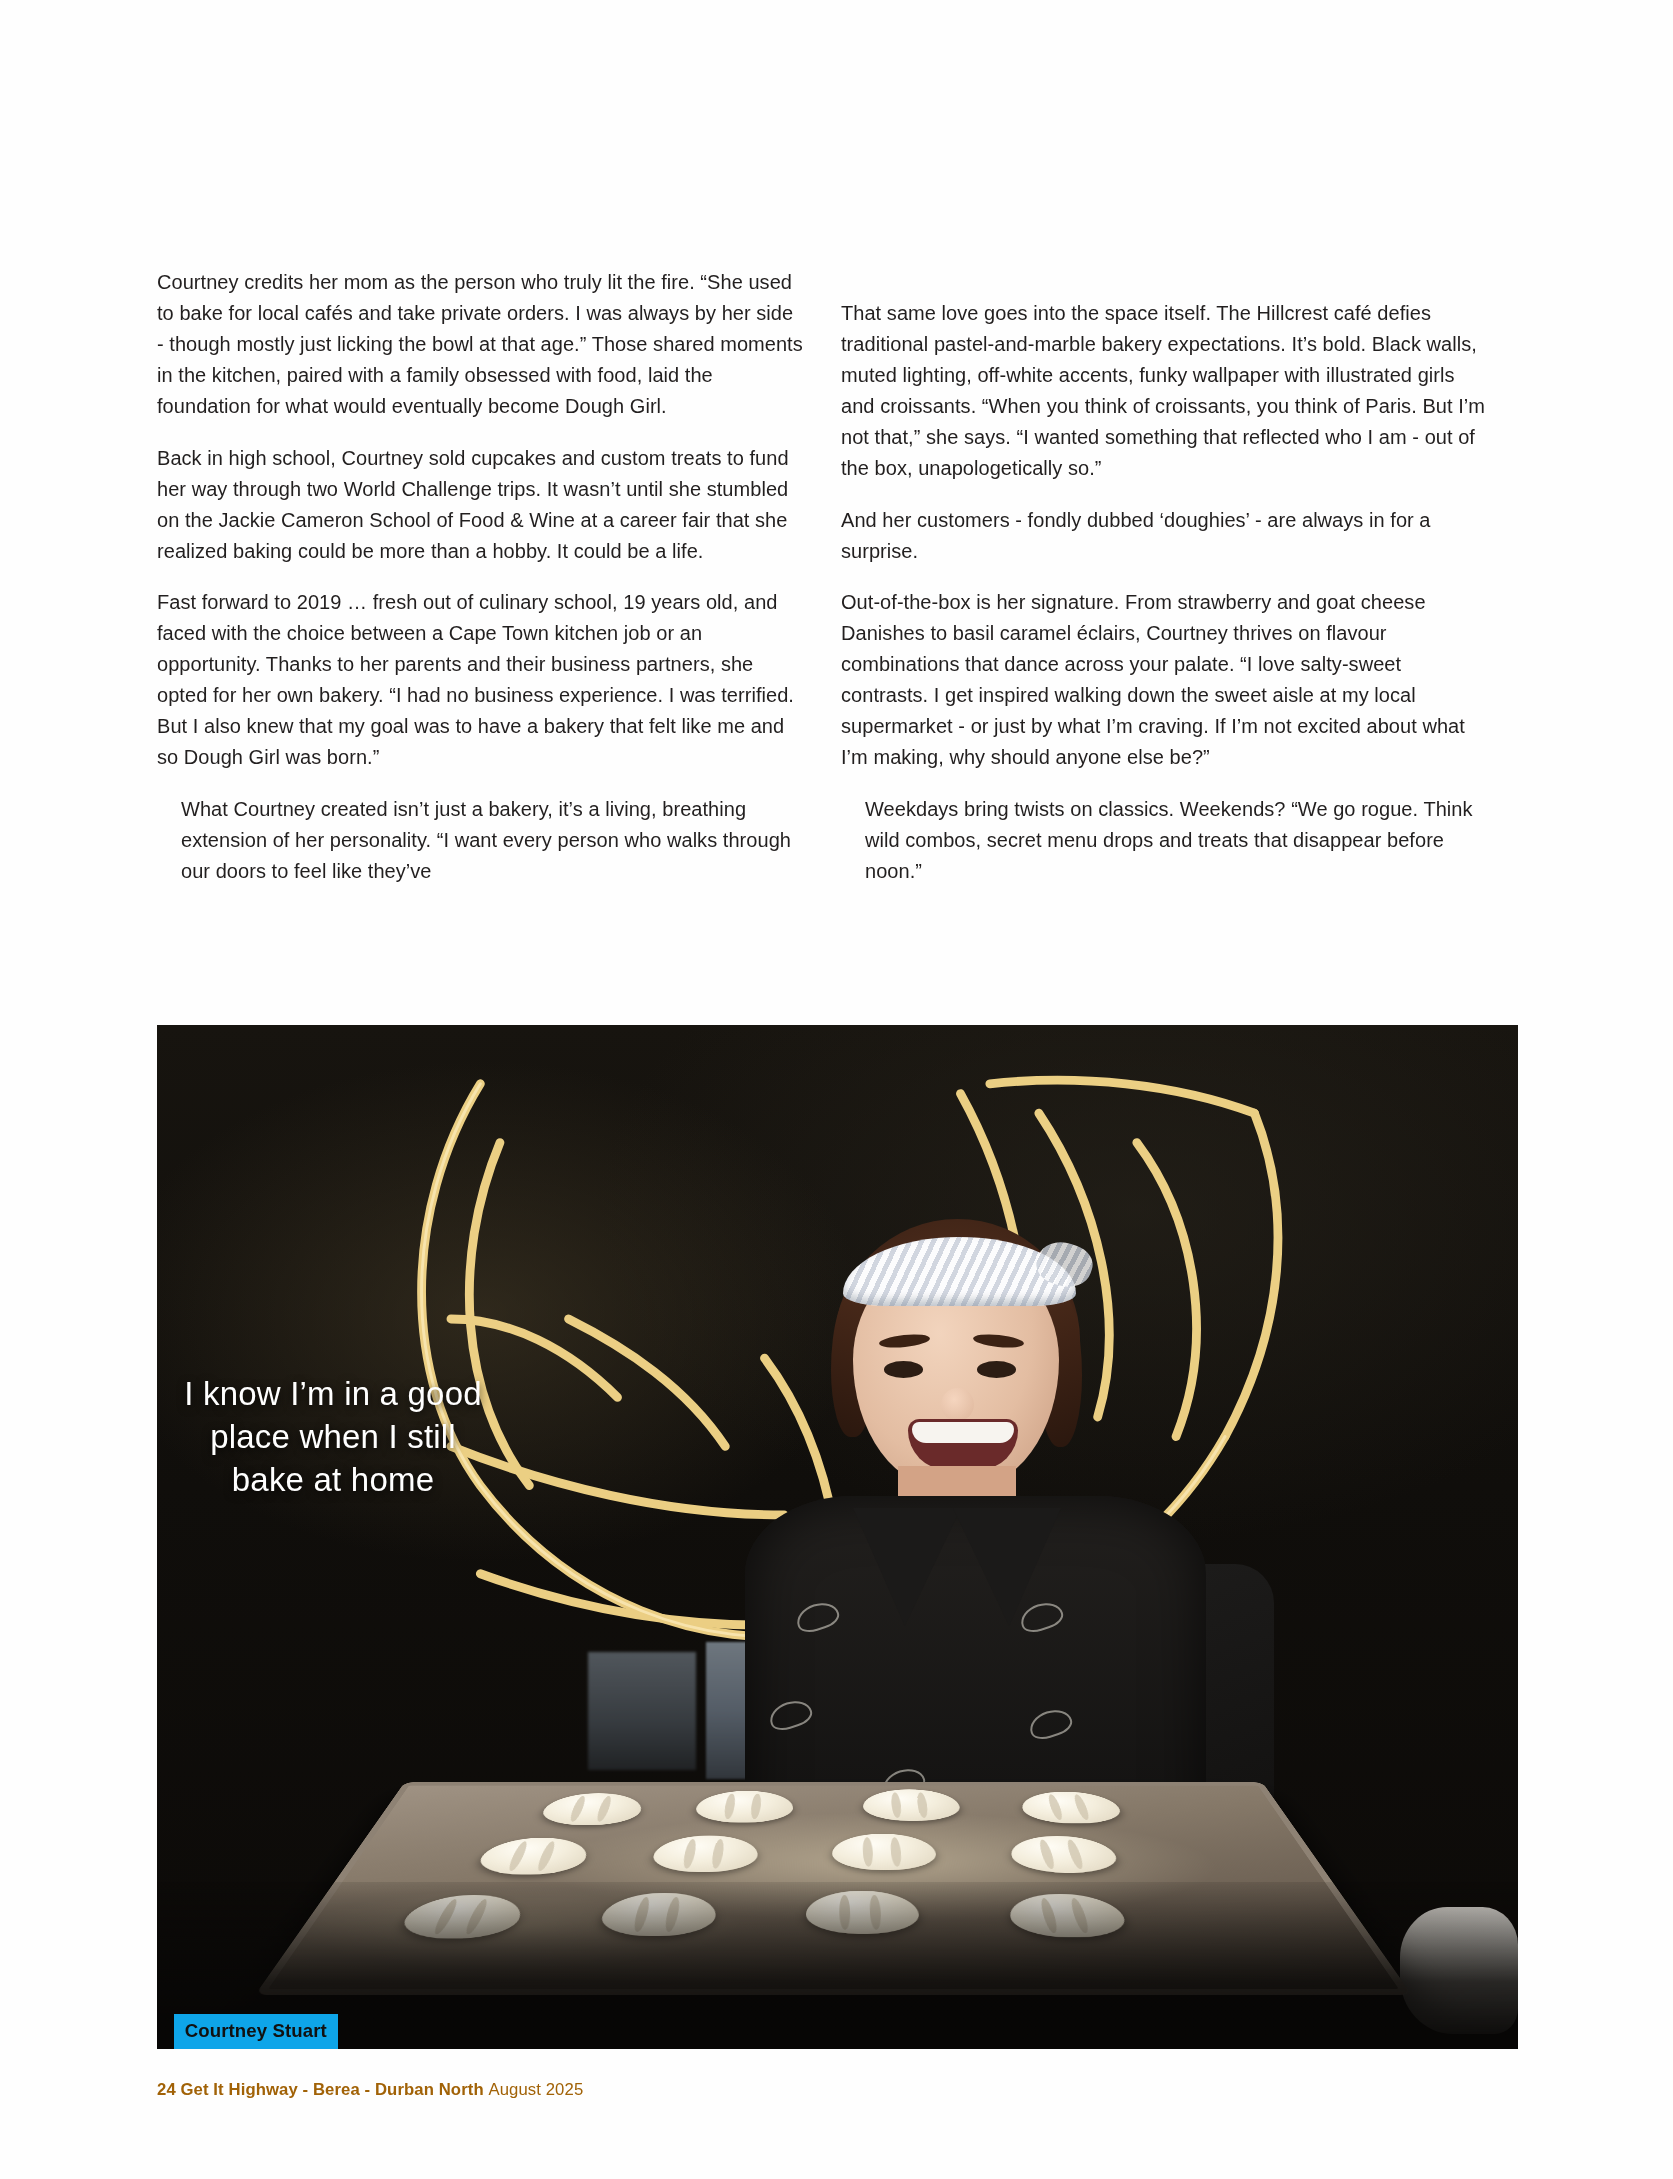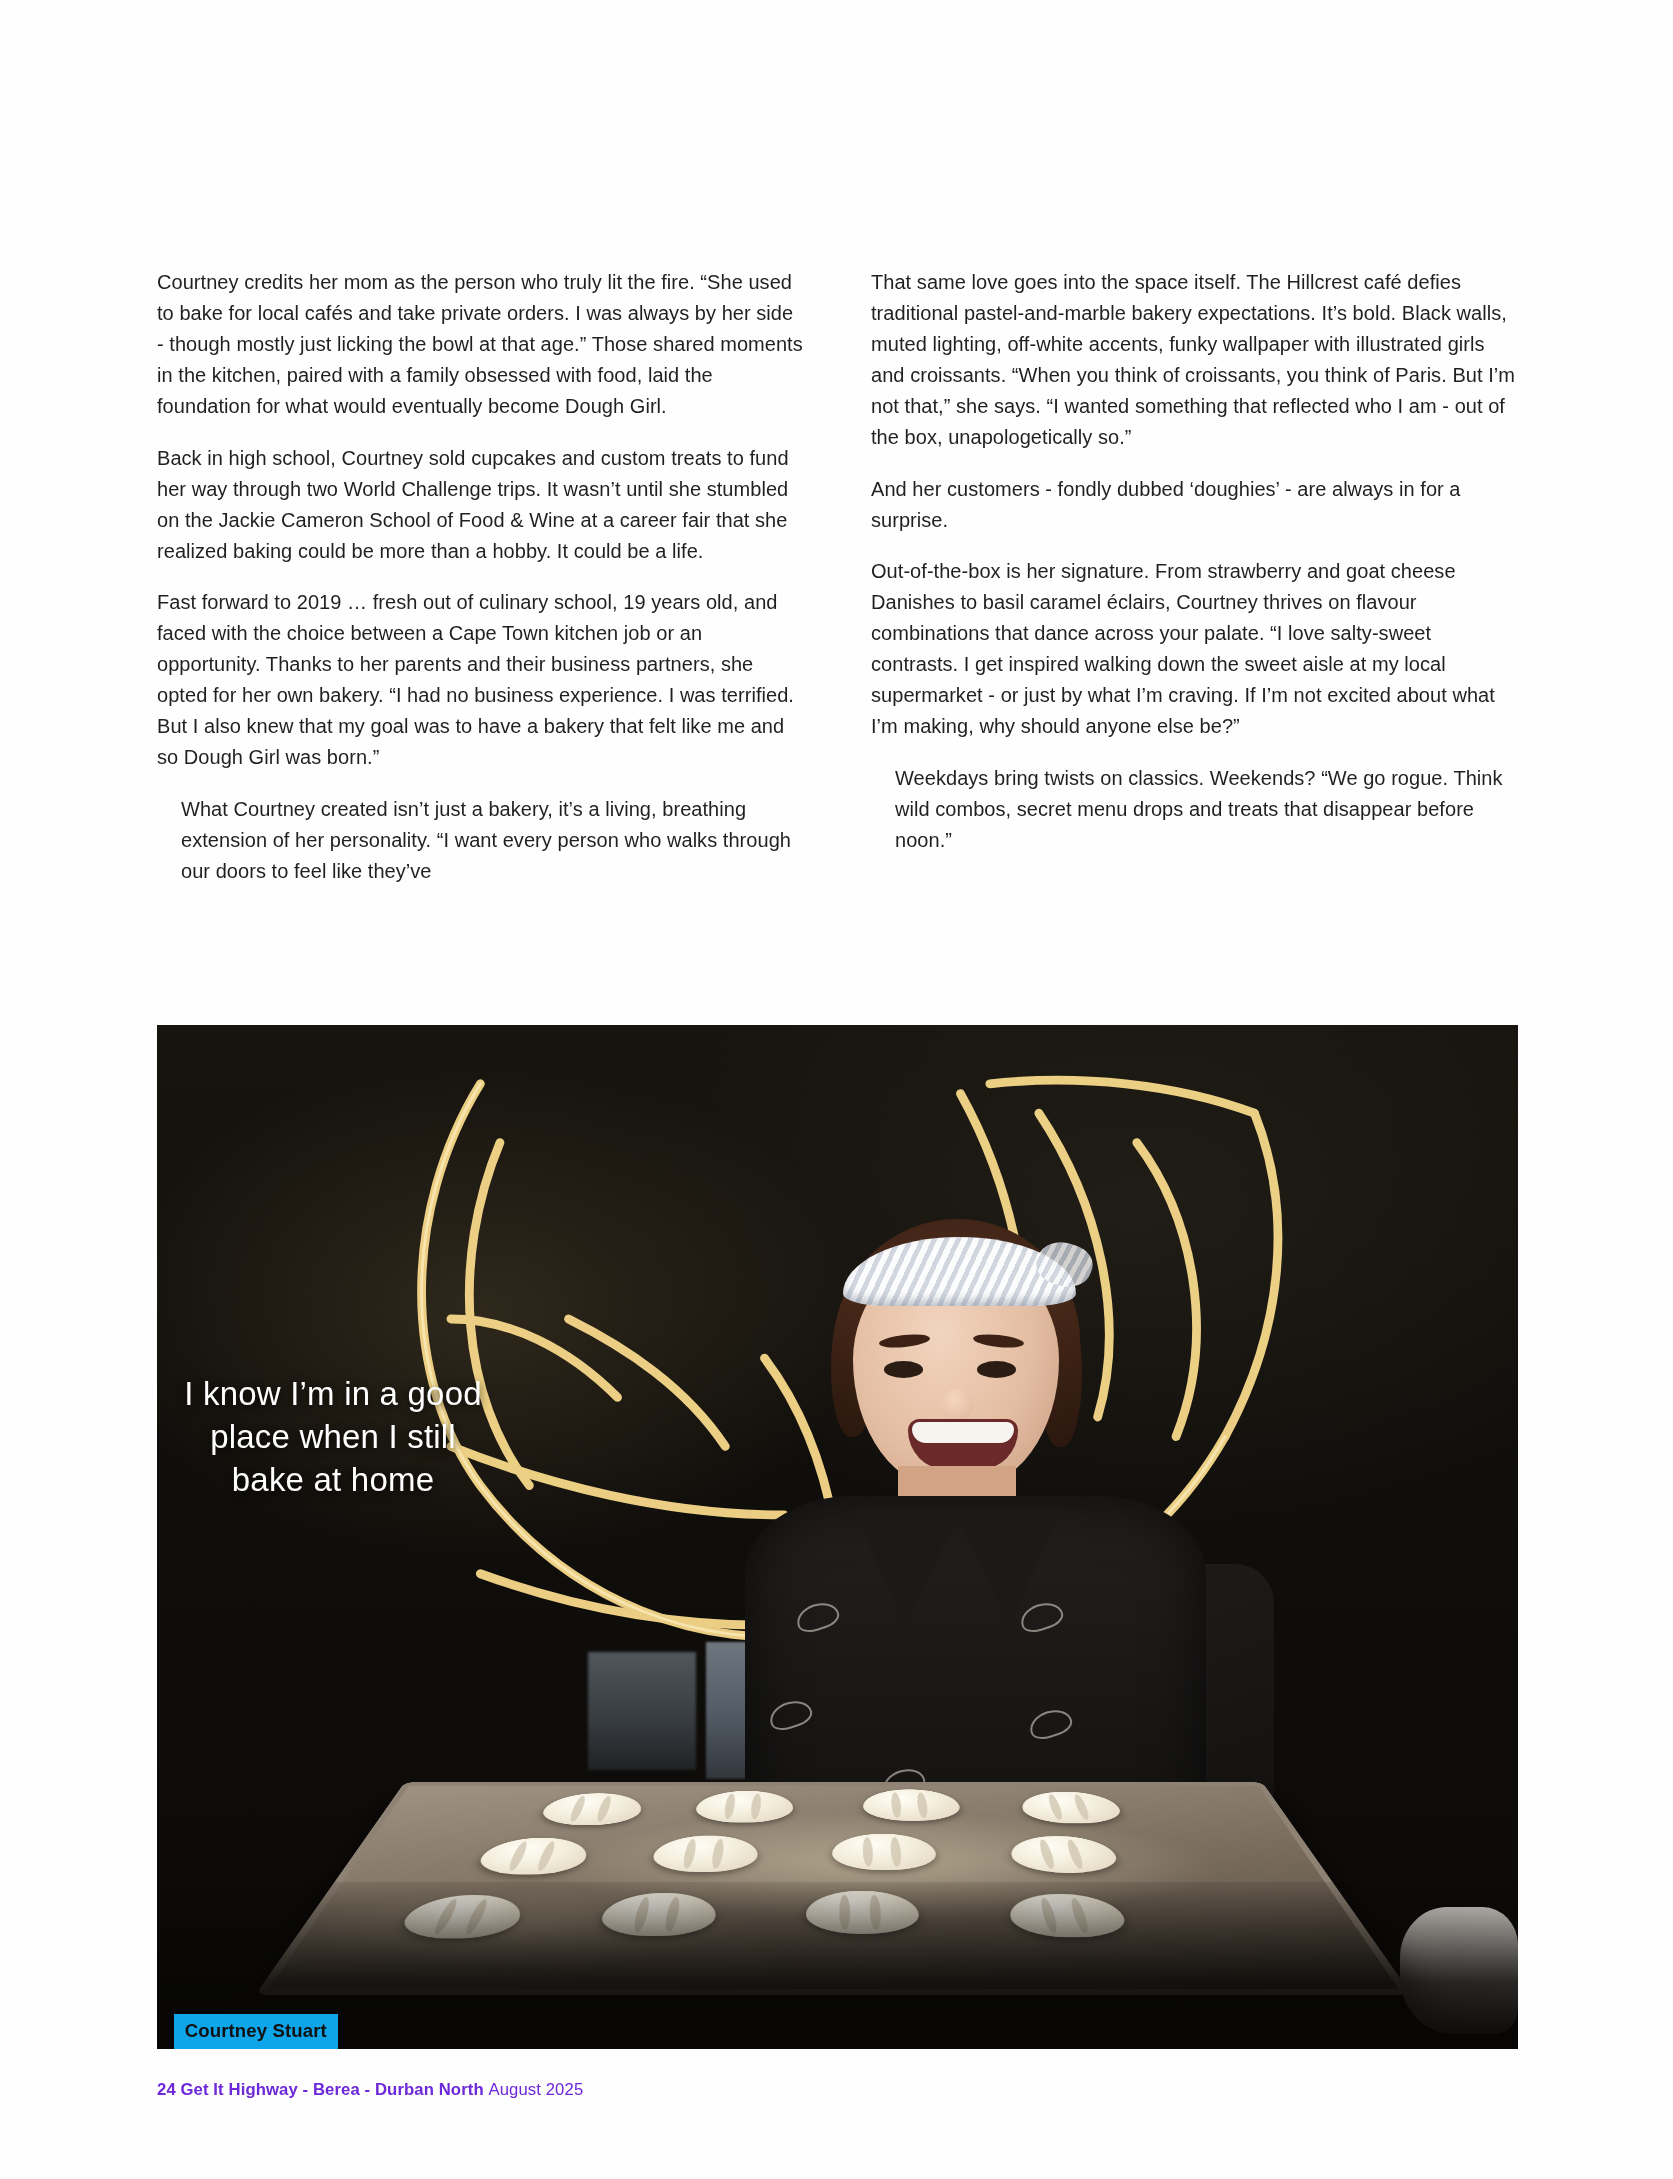--- a/index.html
+++ b/index.html
@@ -17,21 +17,22 @@
     background:#fefefe;
   }
 
   
   .columns {
     position:absolute;
     left:157px;
     top:267px;
     width:1361px;
     display:flex;
-    gap:67px;
+    gap:37px;
+    align-items:flex-end;
   }
   .col { width:647px; }
   .col p {
     font-size:20px;
     line-height:31px;
     color:#221f1f;
     letter-spacing:0.05px;
     margin-bottom:20.6px;
     text-align:left;
   }
@@ -260,21 +261,21 @@
     font-size:18.6px;
     padding:5.9px 10.8px 6.9px 10.8px;
     letter-spacing:0.1px;
   }
 
   
   .footer{
     position:absolute;
     left:157px; top:2080px;
     font-size:16.7px;
-    color:#6d28d9;
+    color:#a16207;
     letter-spacing:0.1px;
   }
   .footer b { font-weight:bold; }
   .footer .light { font-weight:normal; }
 </style>
 </head>
 <body>
 
 <div class="page">
 

